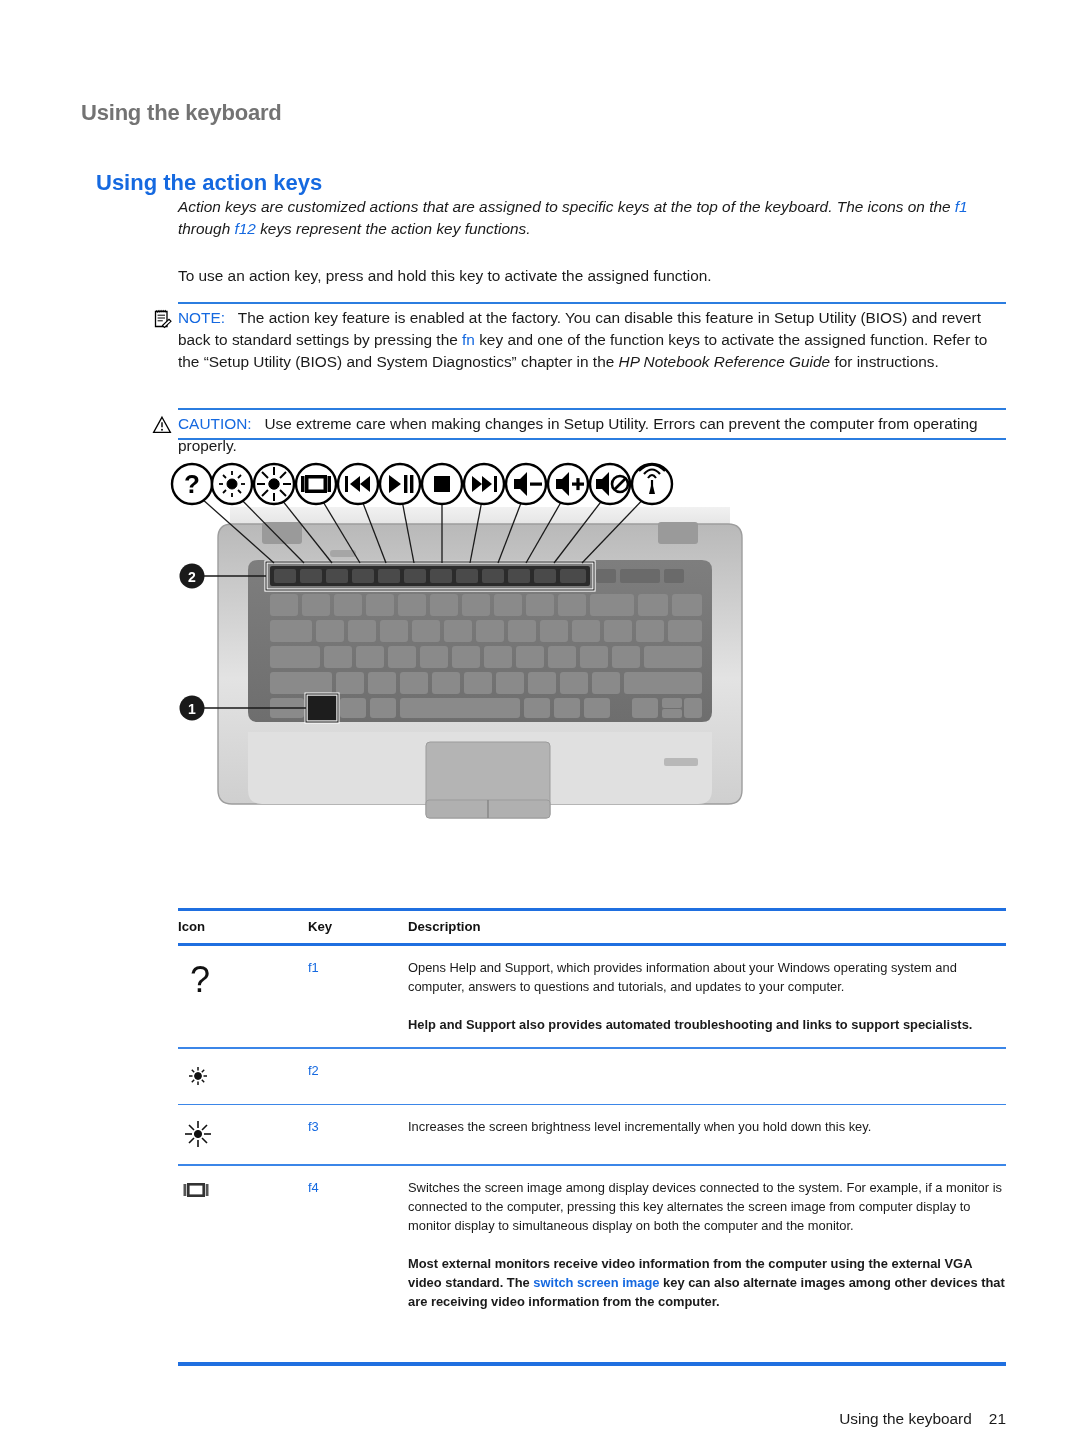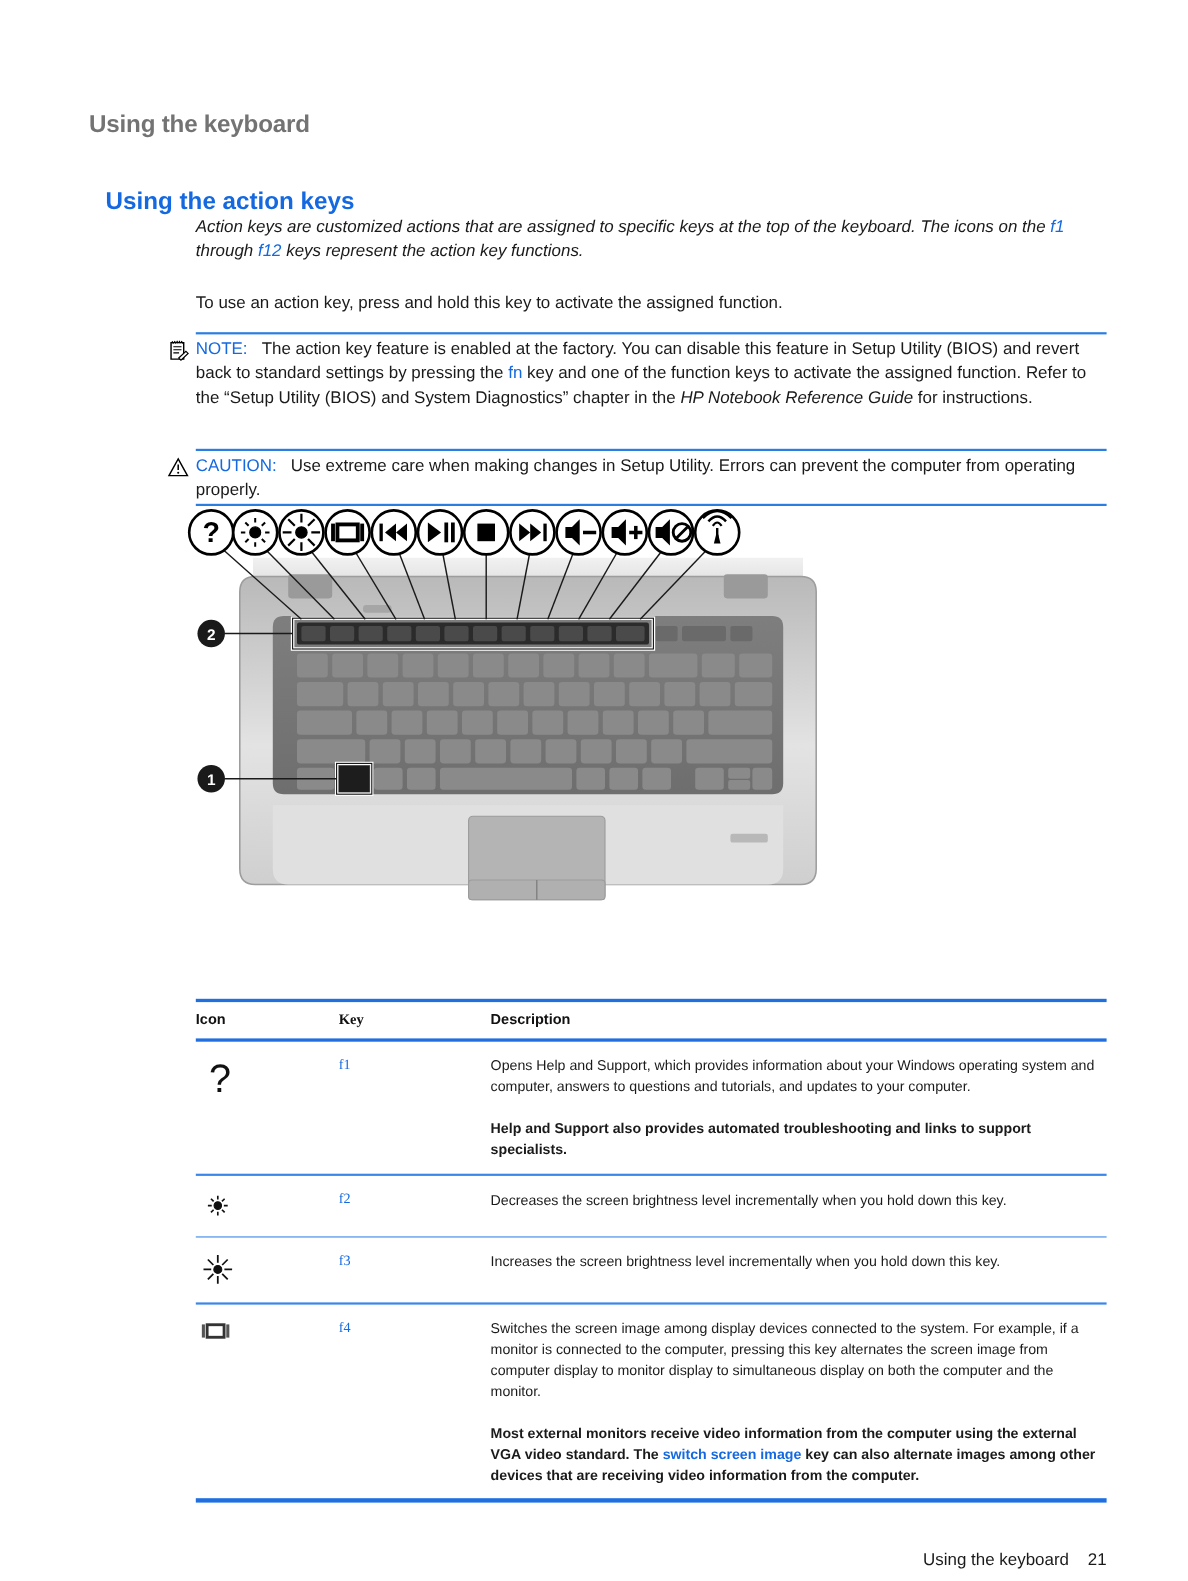--- a/index.html
+++ b/index.html
@@ -95,21 +95,21 @@
   .rule-thick { height: 3px; background: #1f6fe0; width: 100%; }
   .rule-thin  { height: 1.6px; background: #3b86e8; width: 100%; }
   .thead {
     display: flex;
     padding: 8px 0 9px 0;
     font-size: 13.2px;
     font-weight: bold;
     color: #111;
   }
   .c-icon { width: 130px; flex: none; }
-  .c-key  { width: 138px; flex: none; font-family: Liberation Serif, serif; }
+  .c-key  { width: 100px; flex: none; }
   .c-desc { flex: 1; }
   .trow {
     display: flex;
     padding: 12px 0 13px 0;
     font-size: 12.9px;
     line-height: 19px;
     color: #1a1a1a;
   }
   .trow .c-key { color: #1569e0; font-size: 12.9px; }
   .trow .c-desc p { margin: 0; }
@@ -152,21 +152,21 @@
       <svg width="20" height="20" viewBox="0 0 20 20">
         <path d="M3.5 2.5 h11.5 v15 h-11.5 z" fill="#ffffff" stroke="#000" stroke-width="1.3"></path>
         <path d="M4.5 1.2 l1.2 2.2 M6.6 1.0 l1.2 2.2 M8.7 0.9 l1.2 2.2 M10.8 0.9 l1.2 2.2 M12.9 1.0 l1.2 2.2" stroke="#000" stroke-width="1.1" fill="none"></path>
         <path d="M5.6 6.2 h7.4 M5.6 9.0 h7.4 M5.6 11.8 h5.2" stroke="#000" stroke-width="1" fill="none"></path>
         <path d="M10.5 16.5 l6.5 -6.2 l2.0 2.0 l-6.5 6.2 z" fill="#ffffff" stroke="#000" stroke-width="1.1"></path>
       </svg>
     </span>
     <span class="txt"><span class="lbl">NOTE:</span>&nbsp;&nbsp;&nbsp;<span>The action key feature is enabled at the factory. You can disable this feature in Setup Utility (BIOS) and revert back to standard settings by pressing the </span><span class="lnk">fn</span><span> key and one of the function keys to activate the assigned function. Refer to the “Setup Utility (BIOS) and System Diagnostics” chapter in the </span><span class="ital">HP Notebook Reference Guide</span><span> for instructions.</span></span>
   </div>
 
-  <div class="admon" style="top:408px; height:52px;">
+  <div class="admon" style="top:408px; height:32px;">
     <div class="rule-top"></div>
     <span class="admon-icon">
       <svg width="20" height="20" viewBox="0 0 20 20">
         <path d="M10 2.2 L18.4 17.4 H1.6 Z" fill="#ffffff" stroke="#000" stroke-width="1.3"></path>
         <path d="M10 7.3 v5.0" stroke="#000" stroke-width="1.4"></path>
         <circle cx="10" cy="14.7" r="0.95" fill="#000"></circle>
       </svg>
     </span>
     <span class="txt"><span class="lbl">CAUTION:</span>&nbsp;&nbsp;&nbsp;<span>Use extreme care when making changes in Setup Utility. Errors can prevent the computer from operating properly.</span></span>
     <div class="rule-bot"></div>
@@ -461,23 +461,20 @@
               <line x1="25.5" y1="15" x2="29" y2="15"></line>
               <line x1="13.8" y1="8.8" x2="16.2" y2="11.2"></line>
               <line x1="23.8" y1="18.8" x2="26.2" y2="21.2"></line>
               <line x1="26.2" y1="8.8" x2="23.8" y2="11.2"></line>
               <line x1="16.2" y1="18.8" x2="13.8" y2="21.2"></line>
             </g>
           </g>
         </svg>
       </div>
       <div class="c-key">f2</div>
-      <div class="c-desc">
-        <p>Decreases the screen brightness level incrementally when you hold down this key.</p>
-      </div>
     </div>
     <div class="rule-thin"></div>
 
     <div class="trow">
       <div class="c-icon icon-cell">
         <svg width="40" height="34" viewBox="0 0 40 34">
           <g stroke="#111" fill="#111">
             <circle cx="20" cy="17" r="3.6"></circle>
             <g stroke-width="1.6">
               <line x1="20" y1="4" x2="20" y2="11"></line>

